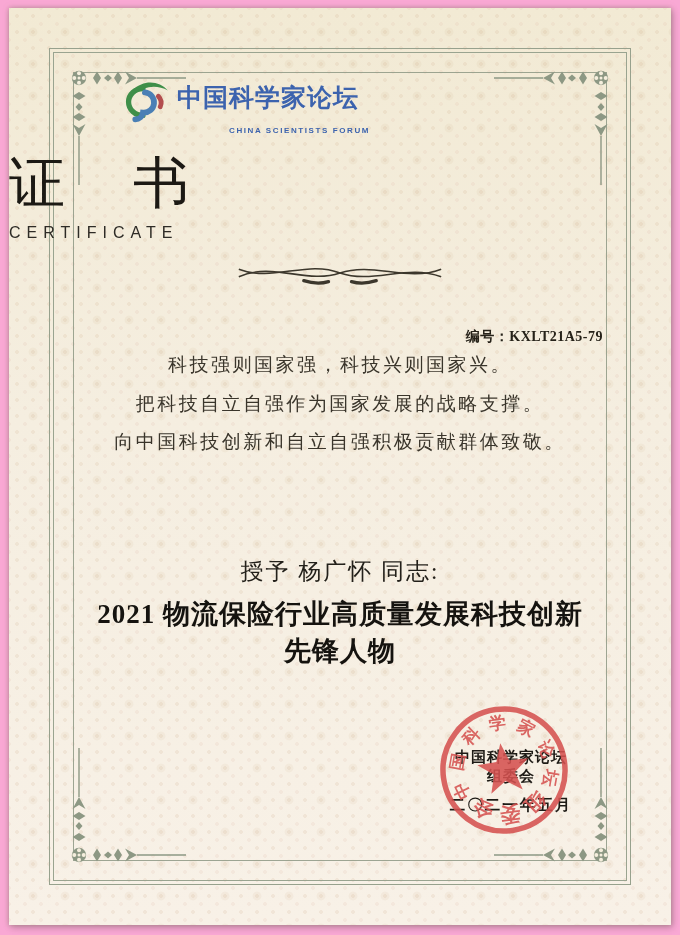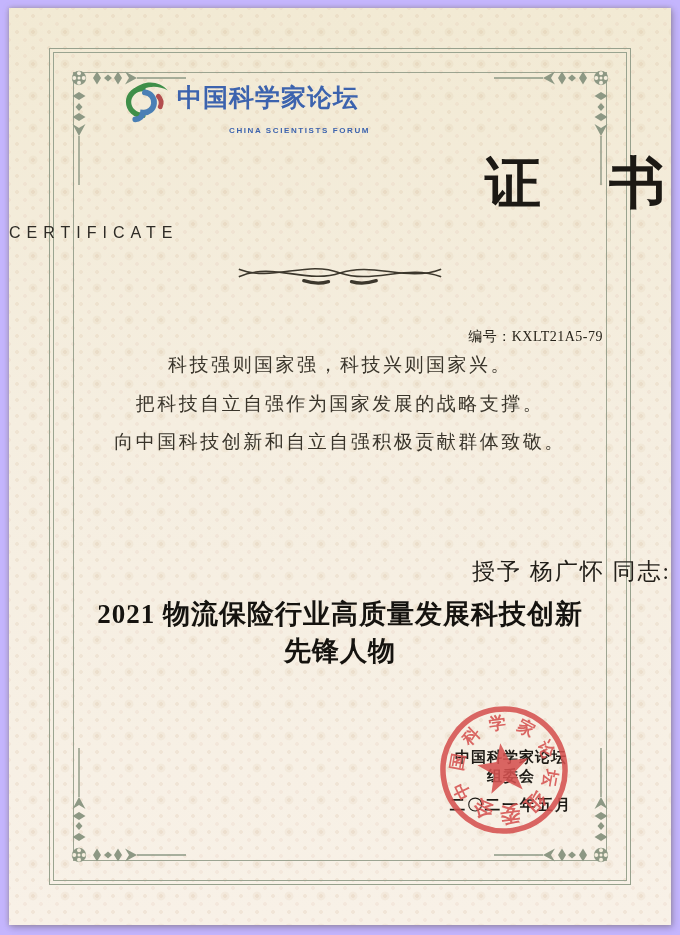--- a/index.html
+++ b/index.html
@@ -1,17 +1,17 @@
 <!DOCTYPE html>
 <html><head>
 <meta charset="utf-8">
 <style>
   * { margin:0; padding:0; box-sizing:border-box; }
   html,body { width:680px; height:935px; background:#ffffff; font-family:"Liberation Serif","DejaVu Serif",serif; }
-  .scan { position:relative; width:680px; height:935px; background:#c4b5fd; overflow:hidden; }
+  .scan { position:relative; width:680px; height:935px; background:#f9a8d4; overflow:hidden; }
 
   .paper {
     position:absolute; left:9px; top:8px; width:662px; height:917px; overflow:hidden;
     background-color:#f4edda;
     background-image:
       radial-gradient(circle, rgba(205,170,135,.16) 1.6px, rgba(0,0,0,0) 2.2px),
       radial-gradient(circle, rgba(216,168,152,.13) 1.6px, rgba(0,0,0,0) 2.2px),
       radial-gradient(circle, rgba(200,168,130,.10) 4px, rgba(0,0,0,0) 4.8px),
       linear-gradient(180deg,#f2ead4 0%, #f5eee0 45%, #f8f1e7 100%);
     background-size:16px 16px, 16px 16px, 32px 32px, 100% 100%;
@@ -30,31 +30,31 @@
   .corner.bl { left:58px; bottom:58px; transform:scaleY(-1); }
   .corner.br { right:58px; bottom:58px; transform:scale(-1,-1); }
 
   
   .logo { position:absolute; left:104px; top:70px; display:flex; align-items:flex-start; }
   .logo-icon { width:58px; height:48px; margin-right:6px; }
   .logo-cn { font-family:"Liberation Sans","DejaVu Sans",sans-serif; font-weight:bold; font-size:25px; letter-spacing:1px; color:#3c63ae; line-height:26px; margin-top:6px; }
   .logo-en { font-family:"Liberation Sans","DejaVu Sans",sans-serif; font-weight:bold; font-size:8px; letter-spacing:1.6px; color:#3c63ae; margin-left:52px; margin-top:16px; }
 
   
-  .title { position:absolute; left:0; right:0; top:138px; text-align:right; font-size:56px; font-weight:bold; color:#1c1914; letter-spacing:6px; }
+  .title { position:absolute; left:0; right:0; top:138px; text-align:left; font-size:56px; font-weight:normal; color:#1c1914; letter-spacing:6px; }
   .subtitle { position:absolute; left:0; right:0; top:216px; font-family:"Liberation Sans","DejaVu Sans",sans-serif; font-size:16px; letter-spacing:6px; color:#2e2b26; }
   .flourish { position:absolute; left:50%; top:246px; transform:translateX(-50%); width:210px; height:38px; }
 
-  .serial { position:absolute; right:68px; top:320px; font-size:14px; font-weight:normal; color:#262219; letter-spacing:.5px; }
+  .serial { position:absolute; right:68px; top:320px; font-size:14px; font-weight:bold; color:#262219; letter-spacing:.5px; }
 
   
   .body-text { position:absolute; left:60px; right:60px; top:344px; text-align:center; color:#3a352b; font-size:19px; }
   .body-text .line { height:38.5px; letter-spacing:2.5px; }
 
-  .grant { position:absolute; left:0; right:0; top:548px; text-align:right; font-size:23px; color:#23201a; letter-spacing:2px; }
+  .grant { position:absolute; left:0; right:0; top:548px; text-align:center; font-size:23px; color:#23201a; letter-spacing:2px; }
 
   .award-title { position:absolute; left:40px; right:40px; top:588px; text-align:center; font-weight:bold; font-size:27px; line-height:37px; color:#15130f; letter-spacing:1px; }
 
   
   .issuer { position:absolute; left:402px; top:740px; width:200px; text-align:center; color:#1d1a15; z-index:1; }
   .issuer .org { font-size:15px; font-weight:bold; line-height:19px; letter-spacing:1px; }
   .issuer .date { font-size:15.5px; font-weight:bold; margin-top:9px; letter-spacing:2px;font-family:Liberation Serif, serif; }
 
   
   .seal { position:absolute; left:415px; top:682px; width:160px; height:160px; z-index:2; pointer-events:none; }

